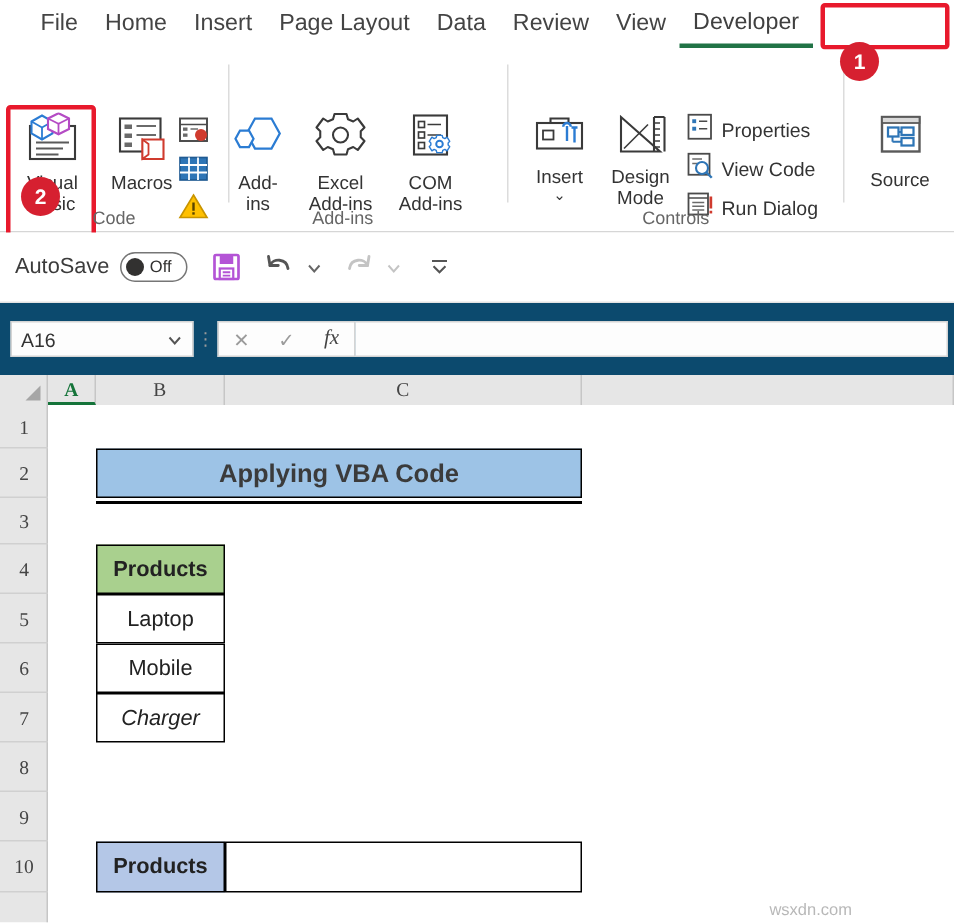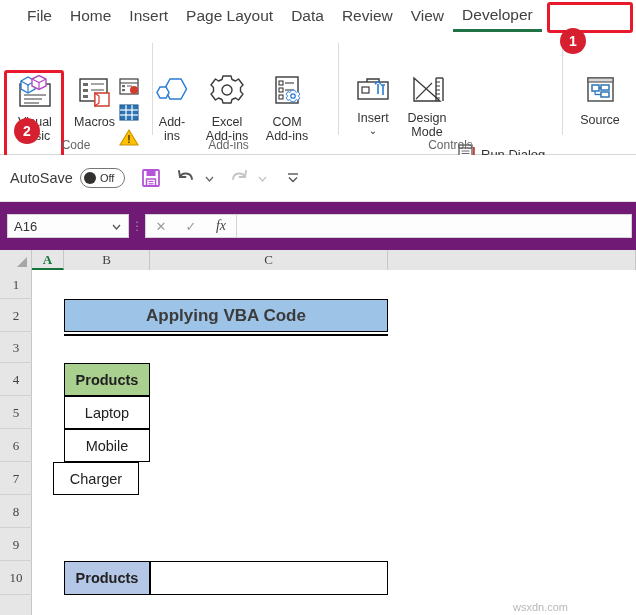--- a/index.html
+++ b/index.html
@@ -81,21 +81,21 @@
     width: 45px; height: 20px; border-radius: 10px; border: 1px solid #767676;
     background: #fff; display: flex; align-items: center; padding: 0 3px; gap: 4px;
   }
   .toggle .knob { width: 12px; height: 12px; border-radius: 50%; background: #323130; }
   .toggle .t-txt { font-size: 11px; color: #323130; }
   .qbtn { display: flex; align-items: center; justify-content: center; }
 
   
   .fbar {
     position: absolute; left: 0; top: 202px; width: 636px; height: 48px;
-    background: #701a75;
+    background: #0c4a6e;
     display: flex; align-items: center; padding-left: 7px;
   }
   .namebox {
     width: 122px; height: 24px; border: 1px solid #d4d4d4; background: #fdfdfd;
     display: flex; align-items: center; padding: 0 6px;
     font-size: 13px; color: #333;
   }
   .namebox .nb-txt { flex: 1; }
   .dots { width: 16px; text-align: center; color: #9a9a9a; font-size: 12px; letter-spacing: 0; }
   .fbtns {
@@ -326,23 +326,47 @@
             <line x1="30" y1="15" x2="34" y2="15" stroke="#3a3a3a" stroke-width="1"></line>
             <line x1="30" y1="19" x2="34" y2="19" stroke="#3a3a3a" stroke-width="1"></line>
             <line x1="30" y1="23" x2="34" y2="23" stroke="#3a3a3a" stroke-width="1"></line>
             <line x1="10" y1="24" x2="26" y2="8" stroke="#3a3a3a" stroke-width="1.1"></line>
           </svg>
         </span>
         <span class="lbl">Design</span>
         <span class="lbl" style="margin-top:0;">Mode</span>
       </div>
 
-
-
-      <div class="smallbtn" style="left:118px; top:110px;">
+      <div class="smallbtn" style="left:118px; top:42px;">
+        <span class="ico">
+          <svg width="19" height="19" viewBox="0 0 19 19">
+            <rect x="2" y="1.5" width="15" height="16" fill="#fff" stroke="#4a4a4a" stroke-width="1.2"></rect>
+            <rect x="4.5" y="4.5" width="2.6" height="2.6" fill="#2e75b6"></rect>
+            <line x1="9" y1="5.8" x2="14.5" y2="5.8" stroke="#4a4a4a" stroke-width="1.1"></line>
+            <rect x="4.5" y="9.5" width="2.6" height="2.6" fill="#2e75b6"></rect>
+            <line x1="9" y1="10.8" x2="14.5" y2="10.8" stroke="#4a4a4a" stroke-width="1.1"></line>
+          </svg>
+        </span>
+        <span>Properties</span>
+      </div>
+
+      <div class="smallbtn" style="left:118px; top:68px;">
+        <span class="ico">
+          <svg width="19" height="19" viewBox="0 0 19 19">
+            <rect x="2" y="1.5" width="14" height="14" fill="#fff" stroke="#4a4a4a" stroke-width="1.2"></rect>
+            <line x1="4.5" y1="5" x2="11" y2="5" stroke="#6a6a6a" stroke-width="1"></line>
+            <line x1="4.5" y1="8" x2="9" y2="8" stroke="#6a6a6a" stroke-width="1"></line>
+            <circle cx="11" cy="11" r="4" fill="#fff" stroke="#2e75b6" stroke-width="1.4"></circle>
+            <line x1="14" y1="14" x2="17.5" y2="17.5" stroke="#2e75b6" stroke-width="1.6"></line>
+          </svg>
+        </span>
+        <span>View Code</span>
+      </div>
+
+      <div class="smallbtn" style="left:118px; top:94px;">
         <span class="ico">
           <svg width="19" height="19" viewBox="0 0 19 19">
             <rect x="2" y="2" width="13" height="14" fill="#fff" stroke="#4a4a4a" stroke-width="1.2"></rect>
             <line x1="2" y1="5" x2="15" y2="5" stroke="#4a4a4a" stroke-width="1.1"></line>
             <line x1="4.5" y1="8" x2="12.5" y2="8" stroke="#6a6a6a" stroke-width="1"></line>
             <line x1="4.5" y1="10.5" x2="12.5" y2="10.5" stroke="#6a6a6a" stroke-width="1"></line>
             <line x1="4.5" y1="13" x2="12.5" y2="13" stroke="#6a6a6a" stroke-width="1"></line>
             <rect x="16" y="4" width="1.8" height="8" fill="#d03b2e"></rect>
             <rect x="16" y="13.5" width="1.8" height="1.8" fill="#d03b2e"></rect>
           </svg>
@@ -463,21 +487,21 @@
 
     <div class="cells">
 
       <div class="cell title-cell" style="left:32px; top:29px; width:324px; height:33px;">Applying VBA Code</div>
       <div class="title-underline" style="left:32px; top:64px; width:324px;"></div>
 
       <div class="cell hdr-green" style="left:32px; top:93px; width:86px; height:33px;">Products</div>
 
       <div class="cell plain-cell" style="left:32px; top:126px; width:86px; height:33px;">Laptop</div>
       <div class="cell plain-cell" style="left:32px; top:159px; width:86px; height:33px;">Mobile</div>
-      <div class="cell plain-cell" style="left:21px; top:192px; width:86px; height:33px;">Charger</div>
+      <div class="cell plain-cell" style="left:32px; top:192px; width:86px; height:33px;font-style:italic;">Charger</div>
 
       <div class="cell hdr-blue" style="left:32px; top:291px; width:86px; height:34px;">Products</div>
       <div class="cell empty-cell" style="left:118px; top:291px; width:238px; height:34px;"></div>
 
     </div>
   </div>
 
   <div class="watermark">wsxdn.com</div>
 </div>
 

